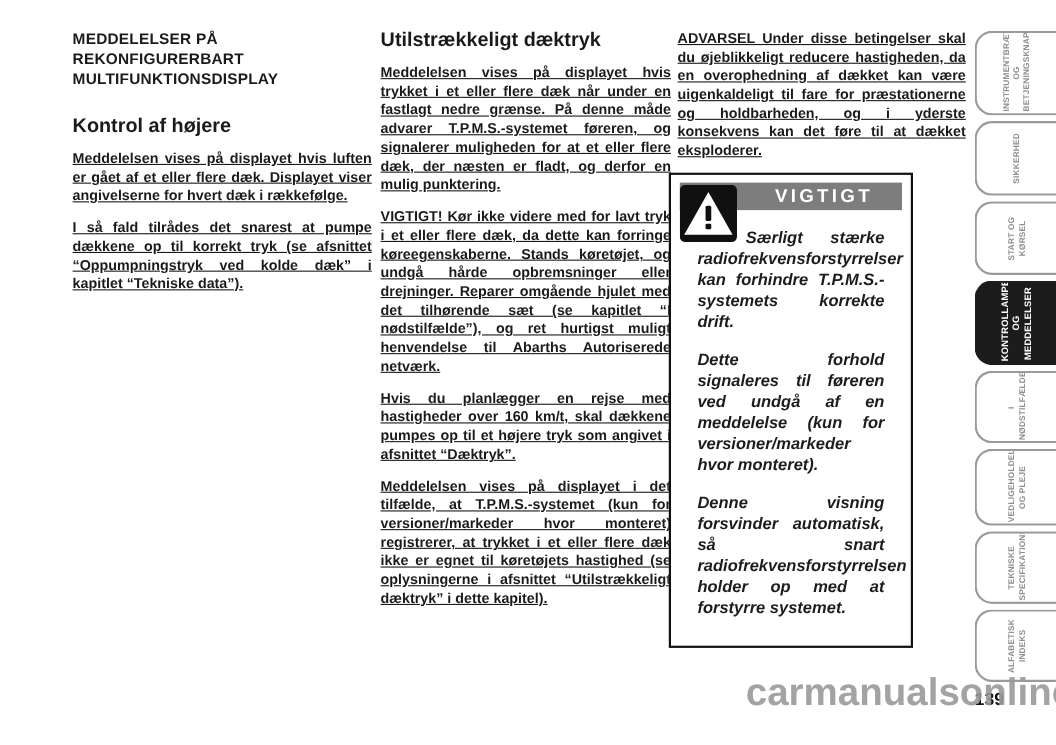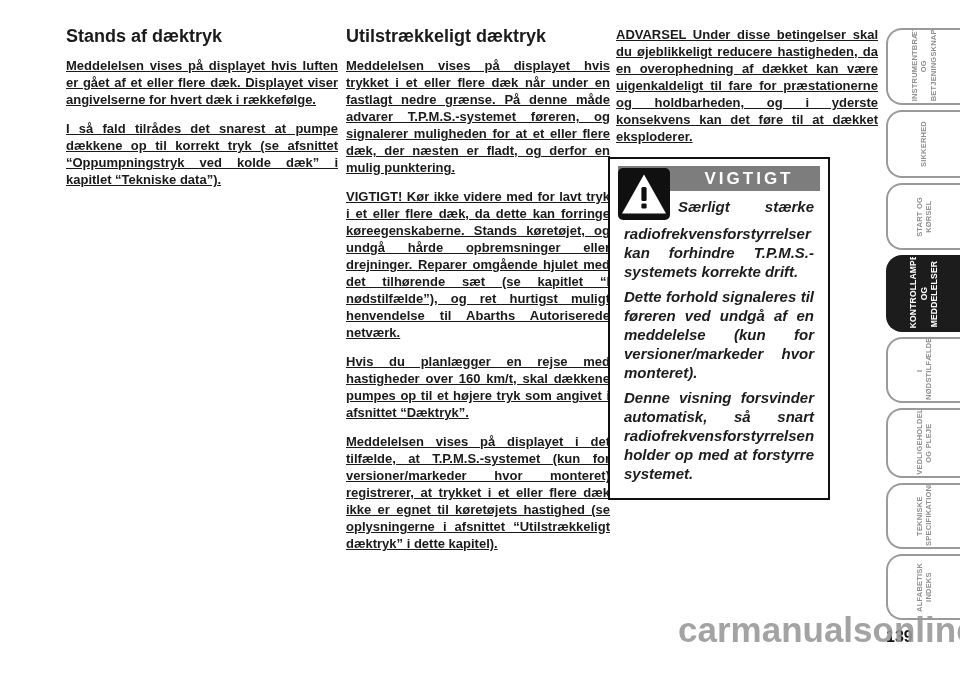--- a/index.html
+++ b/index.html
@@ -31,21 +31,21 @@
   .warn-icon{
     float:left;width:52px;height:52px;margin:2px 8px 4px 0;
   }
   .vigtigt-header{
     background:#7d7d7d;color:#ffffff;height:25px;line-height:25px;
     text-align:center;font-size:17px;font-weight:bold;letter-spacing:3px;
     margin-bottom:5px;
   }
   .vigtigt-p{
     font-size:15px;font-weight:bold;font-style:italic;line-height:19px;
-    margin:6px;text-align:justify;color:#1c1c1c;
+    margin:16px;text-align:justify;color:#1c1c1c;
   }
   
   .tab{
     position:absolute;right:0;width:74px;box-sizing:border-box;
     border:2.5px solid #9a9a9a;border-right:none;
     border-radius:16px 0 0 16px;background:#ffffff;
     display:flex;align-items:center;justify-content:center;overflow:hidden;
   }
   .tab-label{
     writing-mode:vertical-rl;transform:rotate(180deg);
@@ -67,21 +67,22 @@
   }
   .watermark{
     position:absolute;left:678px;top:610px;font-size:35px;font-weight:bold;
     color:#9a9a9a;opacity:.9;letter-spacing:0;white-space:nowrap;
   }
 </style>
 </head>
 <body>
 
 <div class="col col1">
-  <h2 class="sec-heading first">Stands af dæktryk</h2>
+  <h1 class="doc-title">MEDDELELSER PÅ REKONFIGURERBART MULTIFUNKTIONSDISPLAY</h1>
+  <h2 class="sec-heading first">Kontrol af højere</h2>
   <p class="body-p">Meddelelsen vises på displayet hvis luften er gået af et eller flere dæk. Displayet viser angivelserne for hvert dæk i rækkefølge.</p>
   <p class="body-p">I så fald tilrådes det snarest at pumpe dækkene op til korrekt tryk (se afsnittet “Oppumpningstryk ved kolde dæk” i kapitlet “Tekniske data”).</p>
 </div>
 
 <div class="col col2">
   <h2 class="sec-heading first">Utilstrækkeligt dæktryk</h2>
   <p class="body-p">Meddelelsen vises på displayet hvis trykket i et eller flere dæk når under en fastlagt nedre grænse. På denne måde advarer T.P.M.S.-systemet føreren, og signalerer muligheden for at et eller flere dæk, der næsten er fladt, og derfor en mulig punktering.</p>
   <p class="body-p">VIGTIGT! Kør ikke videre med for lavt tryk i et eller flere dæk, da dette kan forringe køreegenskaberne. Stands køretøjet, og undgå hårde opbremsninger eller drejninger. Reparer omgående hjulet med det tilhørende sæt (se kapitlet “I nødstilfælde”), og ret hurtigst muligt henvendelse til Abarths Autoriserede netværk.</p>
   <p class="body-p">Hvis du planlægger en rejse med hastigheder over 160 km/t, skal dækkene pumpes op til et højere tryk som angivet i afsnittet “Dæktryk”.</p>
   <p class="body-p">Meddelelsen vises på displayet i det tilfælde, at T.P.M.S.-systemet (kun for versioner/markeder hvor monteret) registrerer, at trykket i et eller flere dæk ikke er egnet til køretøjets hastighed (se oplysningerne i afsnittet “Utilstrækkeligt dæktryk” i dette kapitel).</p>

